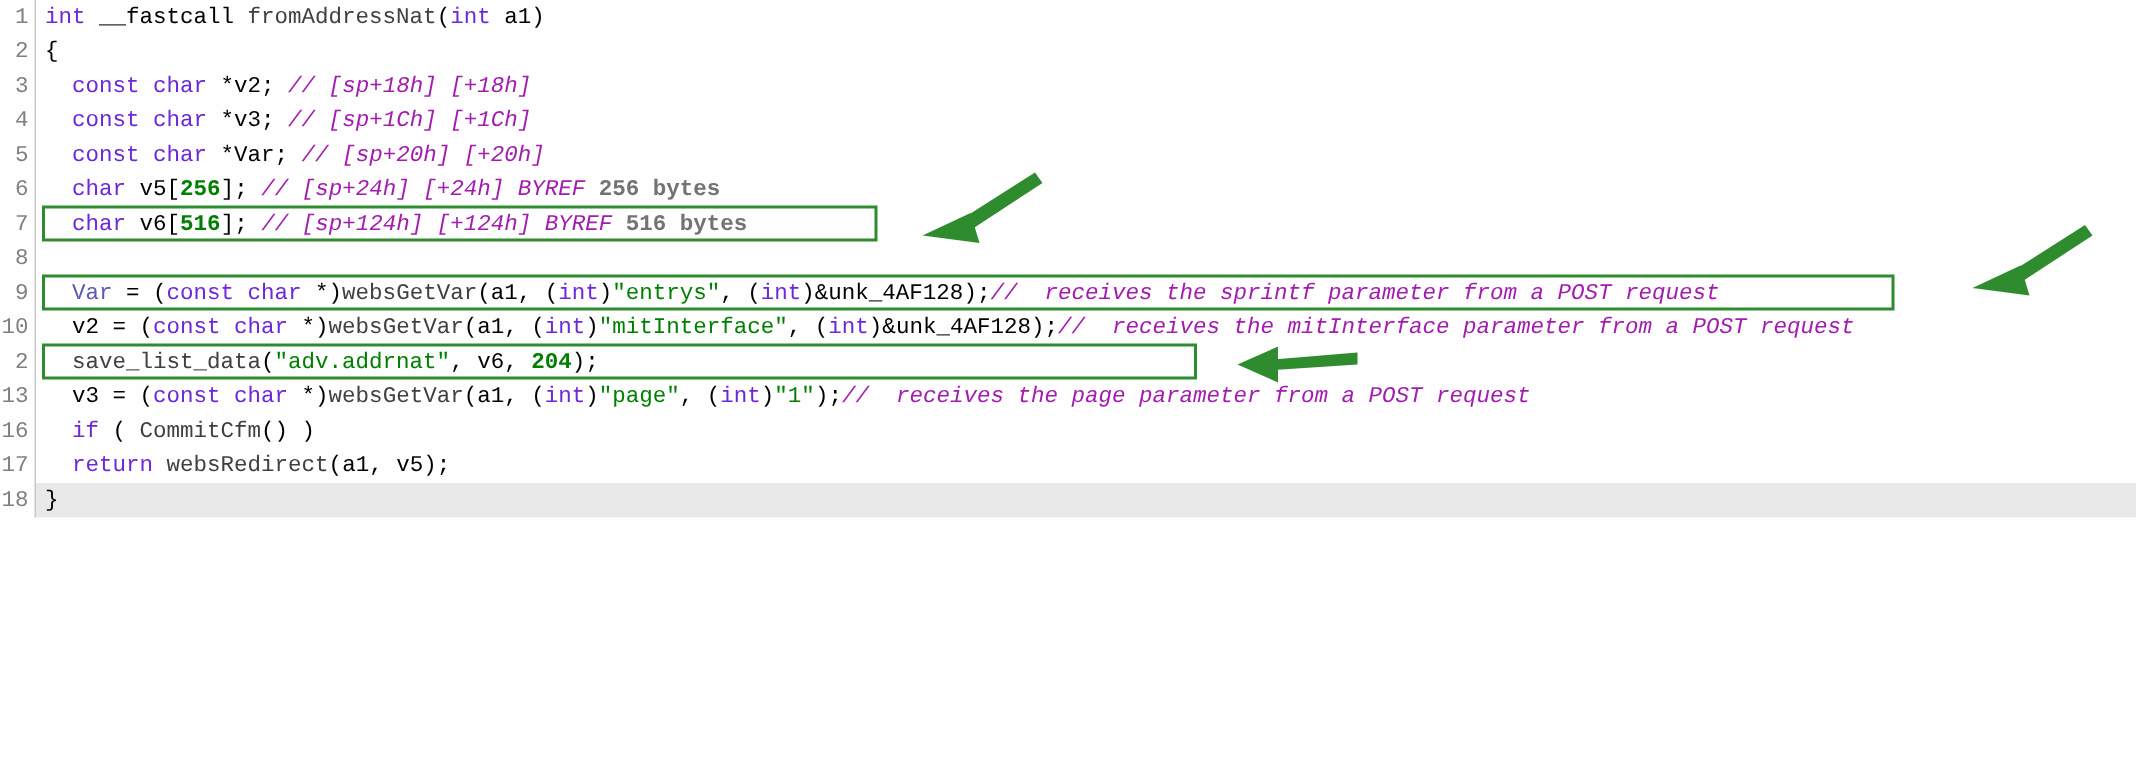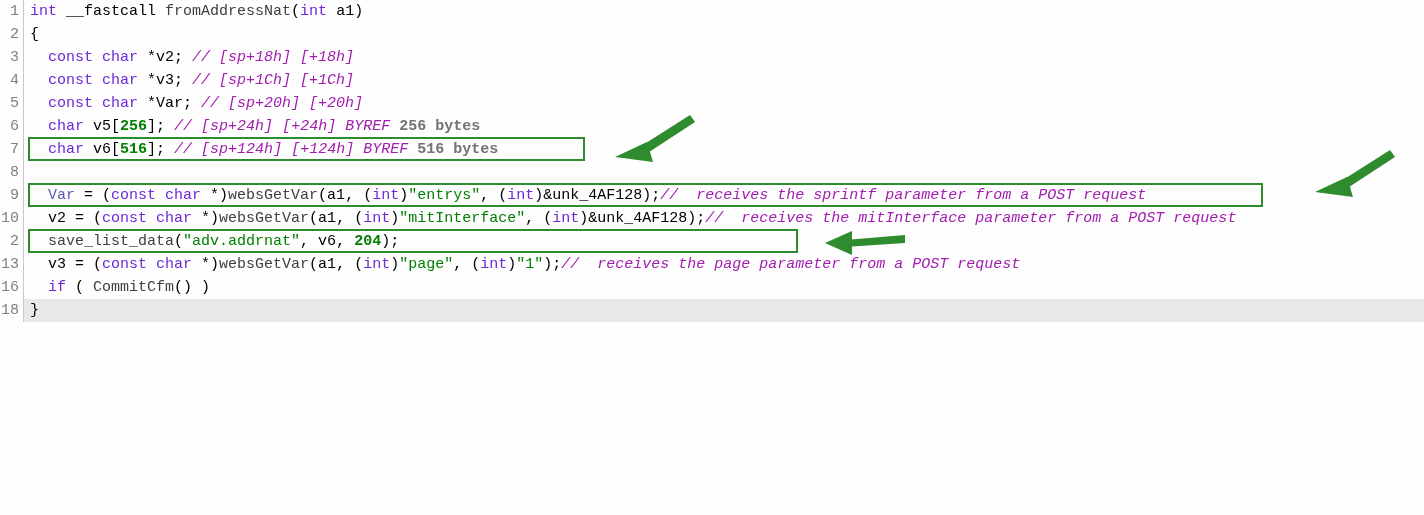--- a/index.html
+++ b/index.html
@@ -122,20 +122,24 @@
   <div class="code">  <span class="ident">v3</span> = (<span class="kw">const char</span> *)<span class="func">websGetVar</span>(<span class="ident">a1</span>, (<span class="kw">int</span>)<span class="str">"page"</span>, (<span class="kw">int</span>)<span class="str">"1"</span>);<span class="cmt">//  <span>receives the page parameter from a POST request</span></span></div>
 </div>
 
 
 <div class="line">
   <div class="lineno">16</div>
   <div class="code">  <span class="kw">if</span> ( <span class="func">CommitCfm</span>() )</div>
 </div>
 
 
+<div class="line">
+  <div class="lineno">17</div>
+  <div class="code">  <span class="kw">return</span> <span class="func">websRedirect</span>(<span class="ident">a1</span>, <span class="ident">v5</span>);</div>
+</div>
 
 <div class="line line18">
   <div class="lineno">18</div>
   <div class="code"><span>}</span></div>
 </div>
 
 </div>
 
 <div class="hlbox" style="left:28px; top:137px; width:557px; height:24px;"></div>
 <div class="hlbox" style="left:28px; top:183px; width:1235px; height:24px;"></div>

